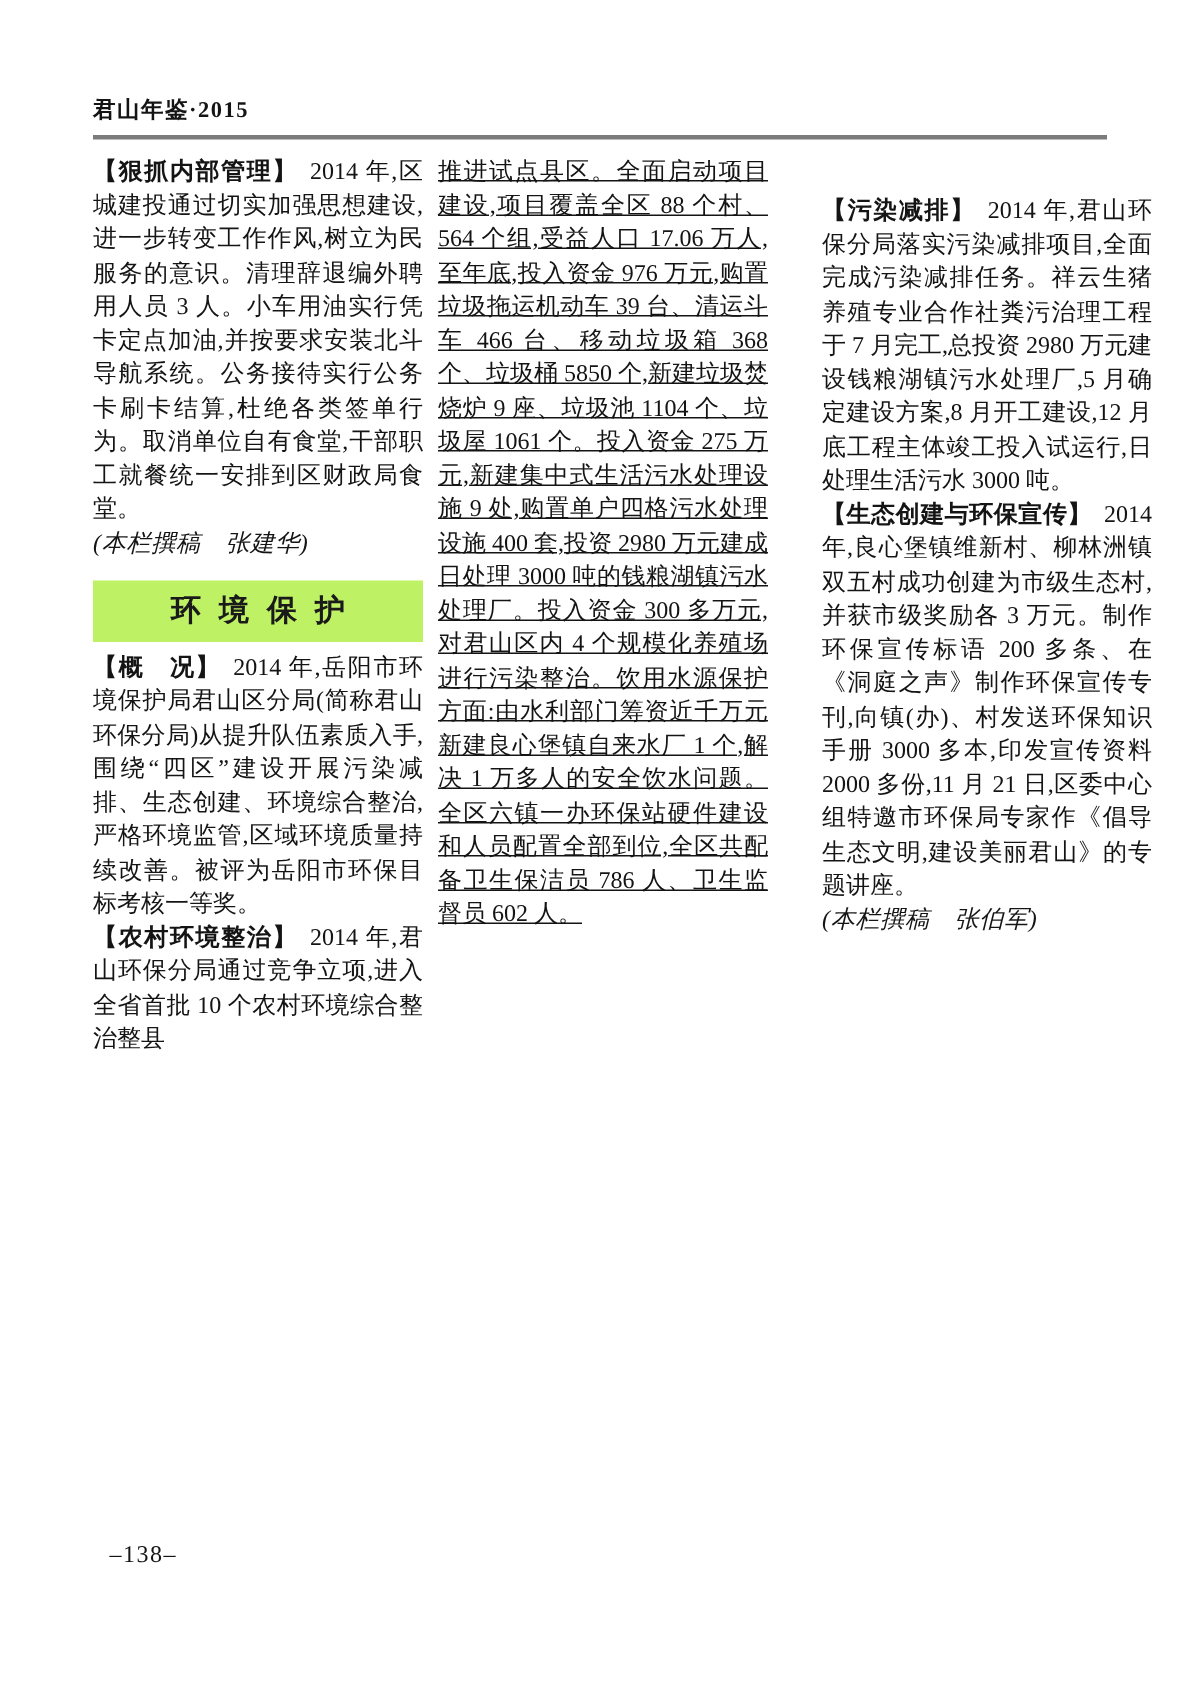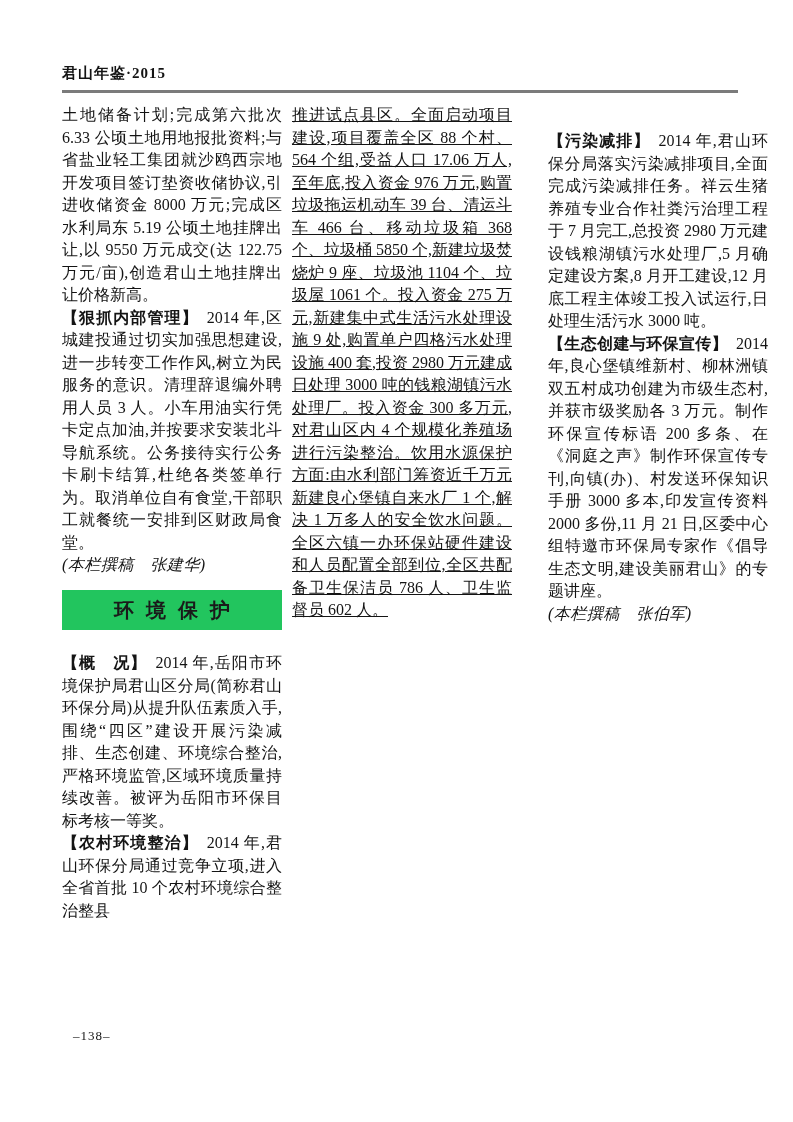--- a/index.html
+++ b/index.html
@@ -32,41 +32,40 @@
   .entry-title {
     font-weight: bold;
     font-family: "Liberation Sans", "DejaVu Sans", sans-serif;
     margin-right: 0.5em;
   }
   .signature {
     margin: 0; font-style: italic;
     letter-spacing: 0.5px; padding-right: 1px;
   }
   .section-box {
-    background: #22c55e;
+    background: #bef264;
     font-family: "Liberation Sans", "DejaVu Sans", sans-serif;
     font-weight: bold; font-size: 20px; color: #1a1a1a;
     text-align: center; letter-spacing: 12px; padding: 9px 0 9px 12px;
-    margin: 13px 0 22px 0;
+    margin: 13px 0 7px 0;
   }
   .page-number {
     position: absolute; left: 73px; top: 1028px;
-    font-size: 13px; letter-spacing: 1px;
+    font-size: 16px; letter-spacing: 1px;
   }
 </style>
 </head>
 <body>
 
 <div class="page">
 
   <div class="header-title">君山年鉴·2015</div>
   <div class="header-rule"></div>
 
   <div class="col col1">
-    <p class="para">土地储备计划;完成第六批次 6.33 公顷土地用地报批资料;与省盐业轻工集团就沙鸥西宗地开发项目签订垫资收储协议,引进收储资金 8000 万元;完成区水利局东 5.19 公顷土地挂牌出让,以 9550 万元成交(达 122.75 万元/亩),创造君山土地挂牌出让价格新高。</p>
     <p class="para"><span class="entry-title">【狠抓内部管理】</span><span>2014 年,区城建投通过切实加强思想建设,进一步转变工作作风,树立为民服务的意识。清理辞退编外聘用人员 3 人。小车用油实行凭卡定点加油,并按要求安装北斗导航系统。公务接待实行公务卡刷卡结算,杜绝各类签单行为。取消单位自有食堂,干部职工就餐统一安排到区财政局食堂。</span></p>
     <p class="signature">(本栏撰稿　张建华)</p>
     <div class="section-box">环境保护</div>
     <p class="para"><span class="entry-title">【概　况】</span><span>2014 年,岳阳市环境保护局君山区分局(简称君山环保分局)从提升队伍素质入手,围绕“四区”建设开展污染减排、生态创建、环境综合整治,严格环境监管,区域环境质量持续改善。被评为岳阳市环保目标考核一等奖。</span></p>
     <p class="para"><span class="entry-title">【农村环境整治】</span><span>2014 年,君山环保分局通过竞争立项,进入全省首批 10 个农村环境综合整治整县</span></p>
   </div>
 
   <div class="col col2">
     <p class="para">推进试点县区。全面启动项目建设,项目覆盖全区 88 个村、564 个组,受益人口 17.06 万人,至年底,投入资金 976 万元,购置垃圾拖运机动车 39 台、清运斗车 466 台、移动垃圾箱 368 个、垃圾桶 5850 个,新建垃圾焚烧炉 9 座、垃圾池 1104 个、垃圾屋 1061 个。投入资金 275 万元,新建集中式生活污水处理设施 9 处,购置单户四格污水处理设施 400 套,投资 2980 万元建成日处理 3000 吨的钱粮湖镇污水处理厂。投入资金 300 多万元,对君山区内 4 个规模化养殖场进行污染整治。饮用水源保护方面:由水利部门筹资近千万元新建良心堡镇自来水厂 1 个,解决 1 万多人的安全饮水问题。全区六镇一办环保站硬件建设和人员配置全部到位,全区共配备卫生保洁员 786 人、卫生监督员 602 人。</p>
   </div>

